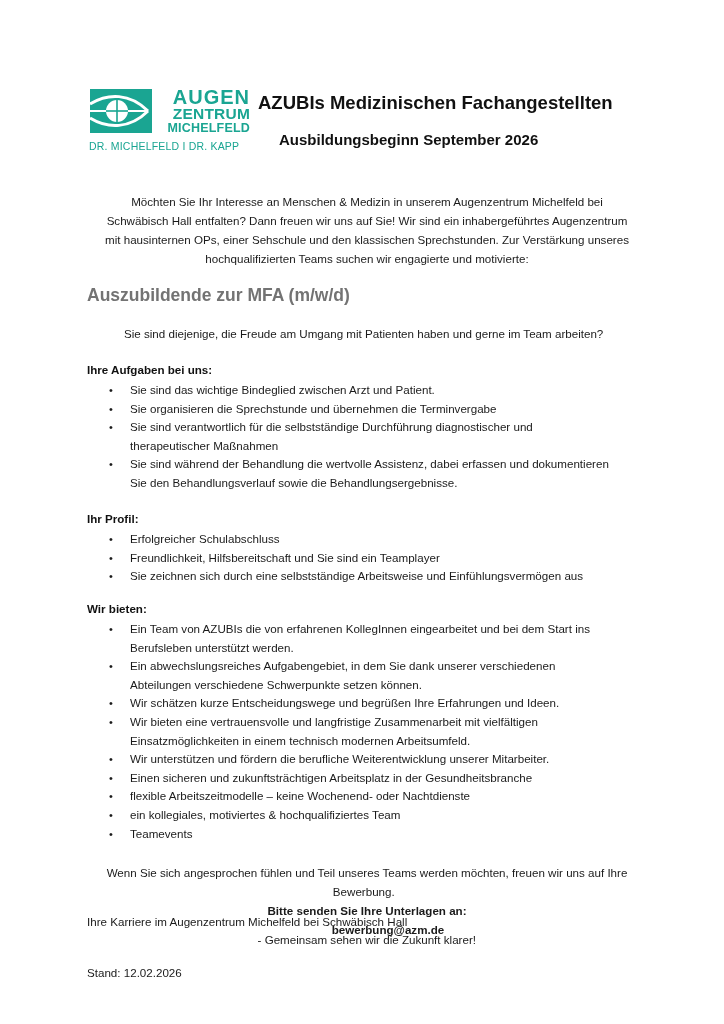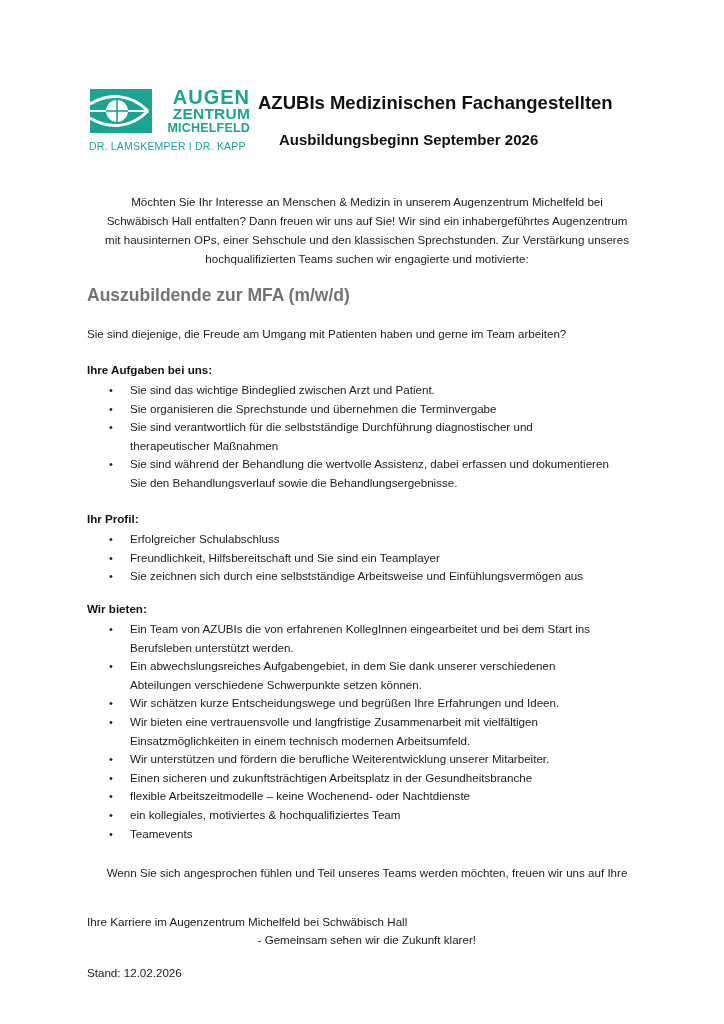--- a/index.html
+++ b/index.html
@@ -41,21 +41,21 @@
 
     
     .text { position: absolute; left: 87px; font-size: 11.6px; line-height: 19px; color: #1a1a1a; text-align: center; }
     .intro { top: 180px; width: 560px; }
     .intro span { display: block; white-space: nowrap; }
 
     .job-title {
       position: absolute; left: 87px; top: 273px;
       font-size: 17.5px; font-weight: bold; color: #737373; white-space: nowrap;
     }
-    .question { top: 312px; white-space: nowrap; }
+    .question { top: 312px; white-space: nowrap; margin-left: 37px; }
 
     .section-head {
       position: absolute; left: 87px; font-size: 11.6px; font-weight: bold; color: #111; white-space: nowrap;
     }
     ul.bullets { position: absolute; left: 87px; list-style: none; width: 560px; }
     ul.bullets li {
       position: relative; padding-left: 43px; font-size: 11.6px; line-height: 18.6px; color: #1a1a1a;
     }
     ul.bullets li .bullet {
       position: absolute; left: 22px; top: 0; font-size: 11px;
@@ -88,21 +88,21 @@
         <line x1="0" y1="22" x2="58" y2="22" stroke="#ffffff" stroke-width="2"></line>
 
         <circle cx="27" cy="22" r="11" fill="#ffffff"></circle>
         <line x1="27" y1="11" x2="27" y2="33" stroke="#1aa592" stroke-width="1.6"></line>
         <line x1="16" y1="22" x2="38" y2="22" stroke="#1aa592" stroke-width="1.6"></line>
       </svg>
     </div>
     <div class="logo-word logo-augen">AUGEN</div>
     <div class="logo-word logo-zentrum">ZENTRUM</div>
     <div class="logo-word logo-michelfeld">MICHELFELD</div>
-    <div class="logo-doctors">DR. LAMSKEMPER  I  DR. KAPP</div>
+    <div class="logo-doctors">DR. MICHELFELD  I  DR. KAPP</div>
   </div>
 
   <div class="title">AZUBIs Medizinischen Fachangestellten</div>
   <div class="subtitle">Ausbildungsbeginn September 2026</div>
 
   <div class="text intro">
     <span>Möchten Sie Ihr Interesse an Menschen &amp; Medizin in unserem Augenzentrum Michelfeld bei</span>
     <span>Schwäbisch Hall entfalten? Dann freuen wir uns auf Sie! Wir sind ein inhabergeführtes Augenzentrum</span>
     <span>mit hausinternen OPs, einer Sehschule und den klassischen Sprechstunden. Zur Verstärkung unseres</span>
     <span>hochqualifizierten Teams suchen wir engagierte und motivierte:</span>
@@ -187,19 +187,24 @@
         <span class="line">ein kollegiales, motiviertes &amp; hochqualifiziertes Team</span>
       </li>
     <li>
         <span class="bullet">•</span>
         <span class="line">Teamevents</span>
       </li>
   </ul>
 
   <div class="text closing">
     <span>Wenn Sie sich angesprochen fühlen und Teil unseres Teams werden möchten, freuen wir uns auf Ihre</span>
+    <span>
+        <span style="white-space:pre;">Bewerbung.  </span>
+        <span class="bold">Bitte senden Sie Ihre Unterlagen an:</span>
+        <span class="email">bewerbung@azm.de</span>
+      </span>
   </div>
 
   <div class="text career">Ihre Karriere im Augenzentrum Michelfeld bei Schwäbisch Hall</div>
   <div class="motto">- Gemeinsam sehen wir die Zukunft klarer!</div>
 
   <div class="text stand">Stand: 12.02.2026</div>
 </div>
 
 </body></html>

